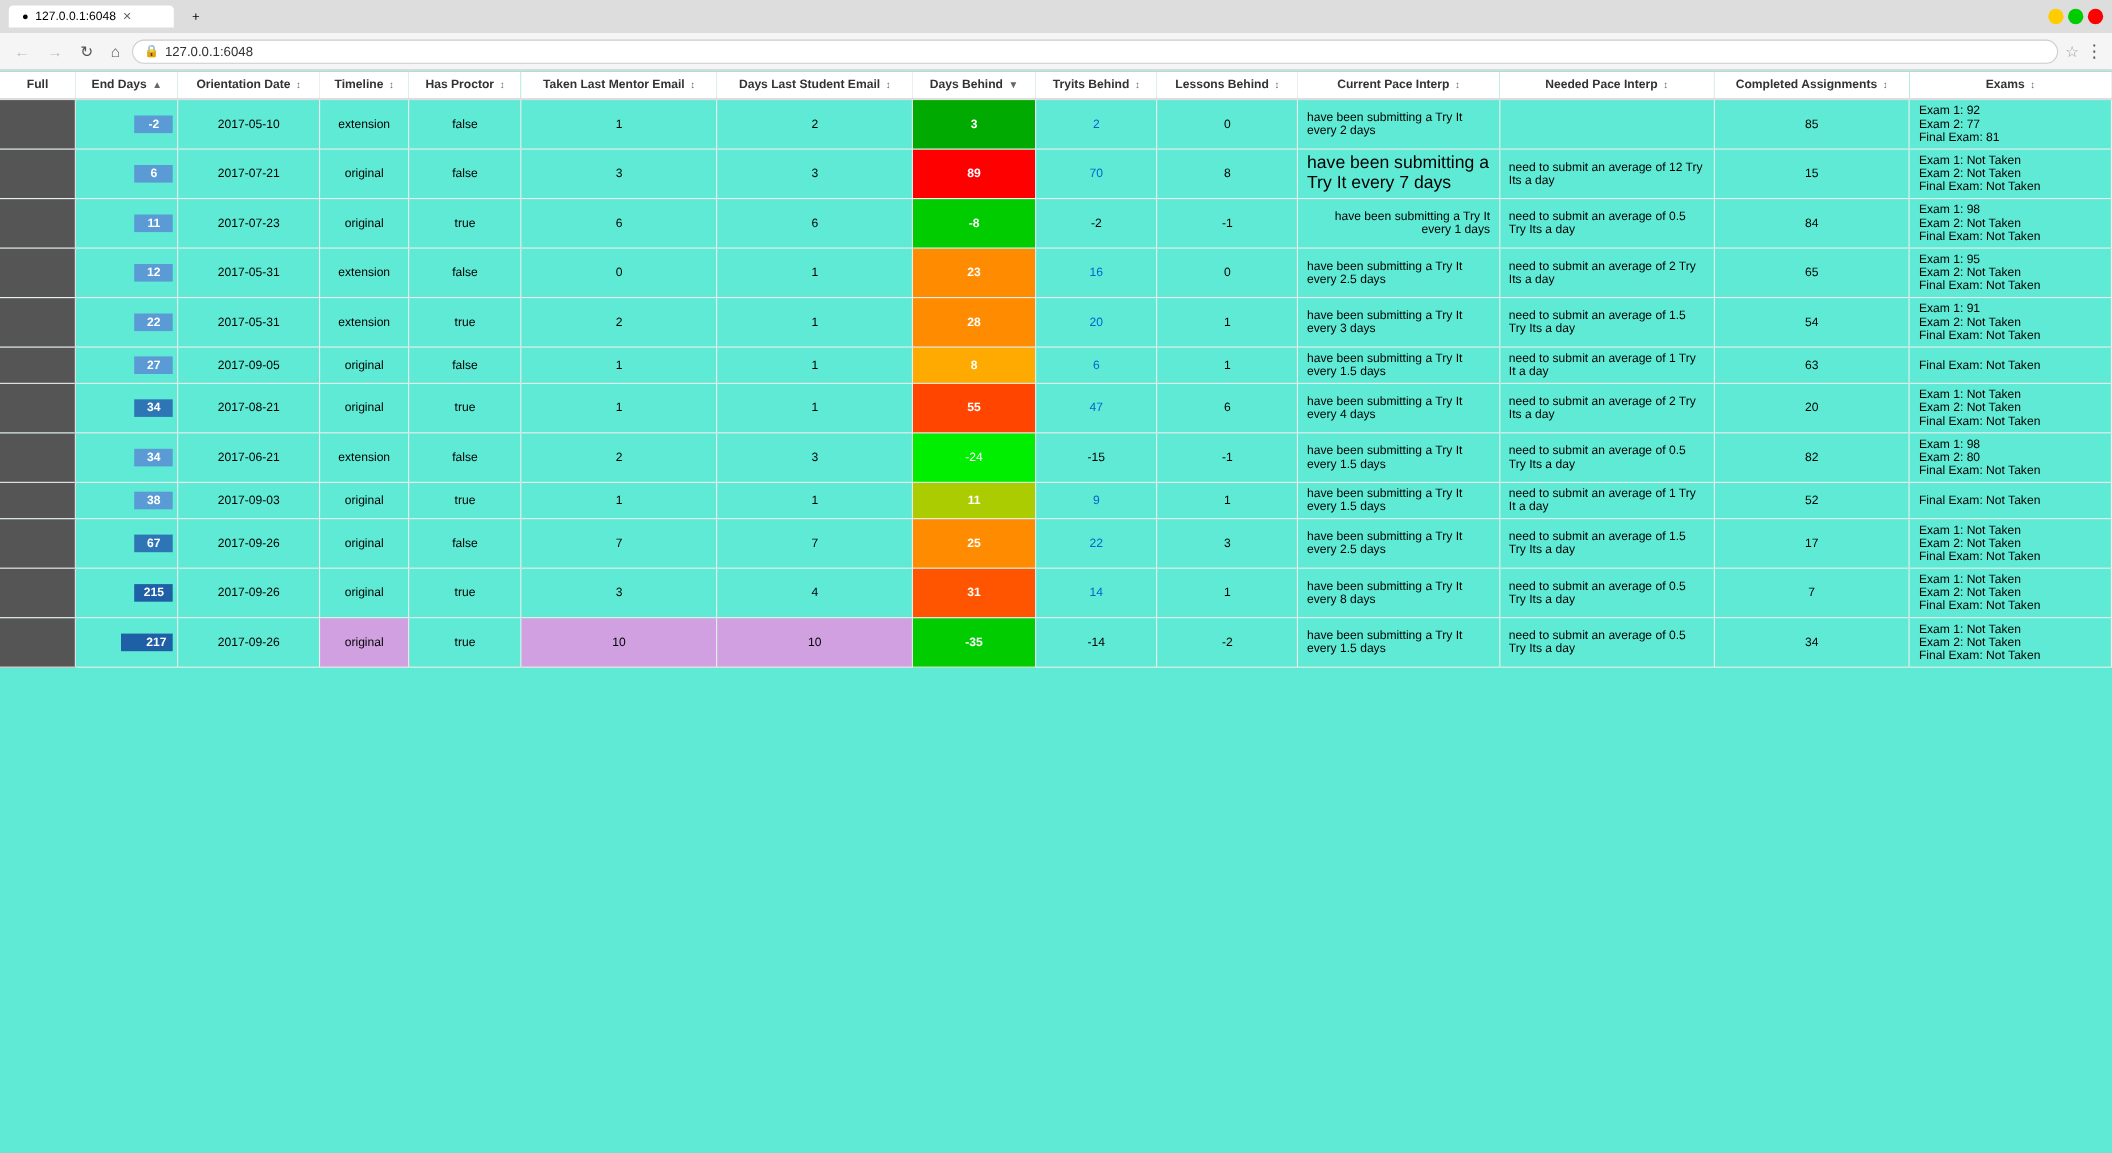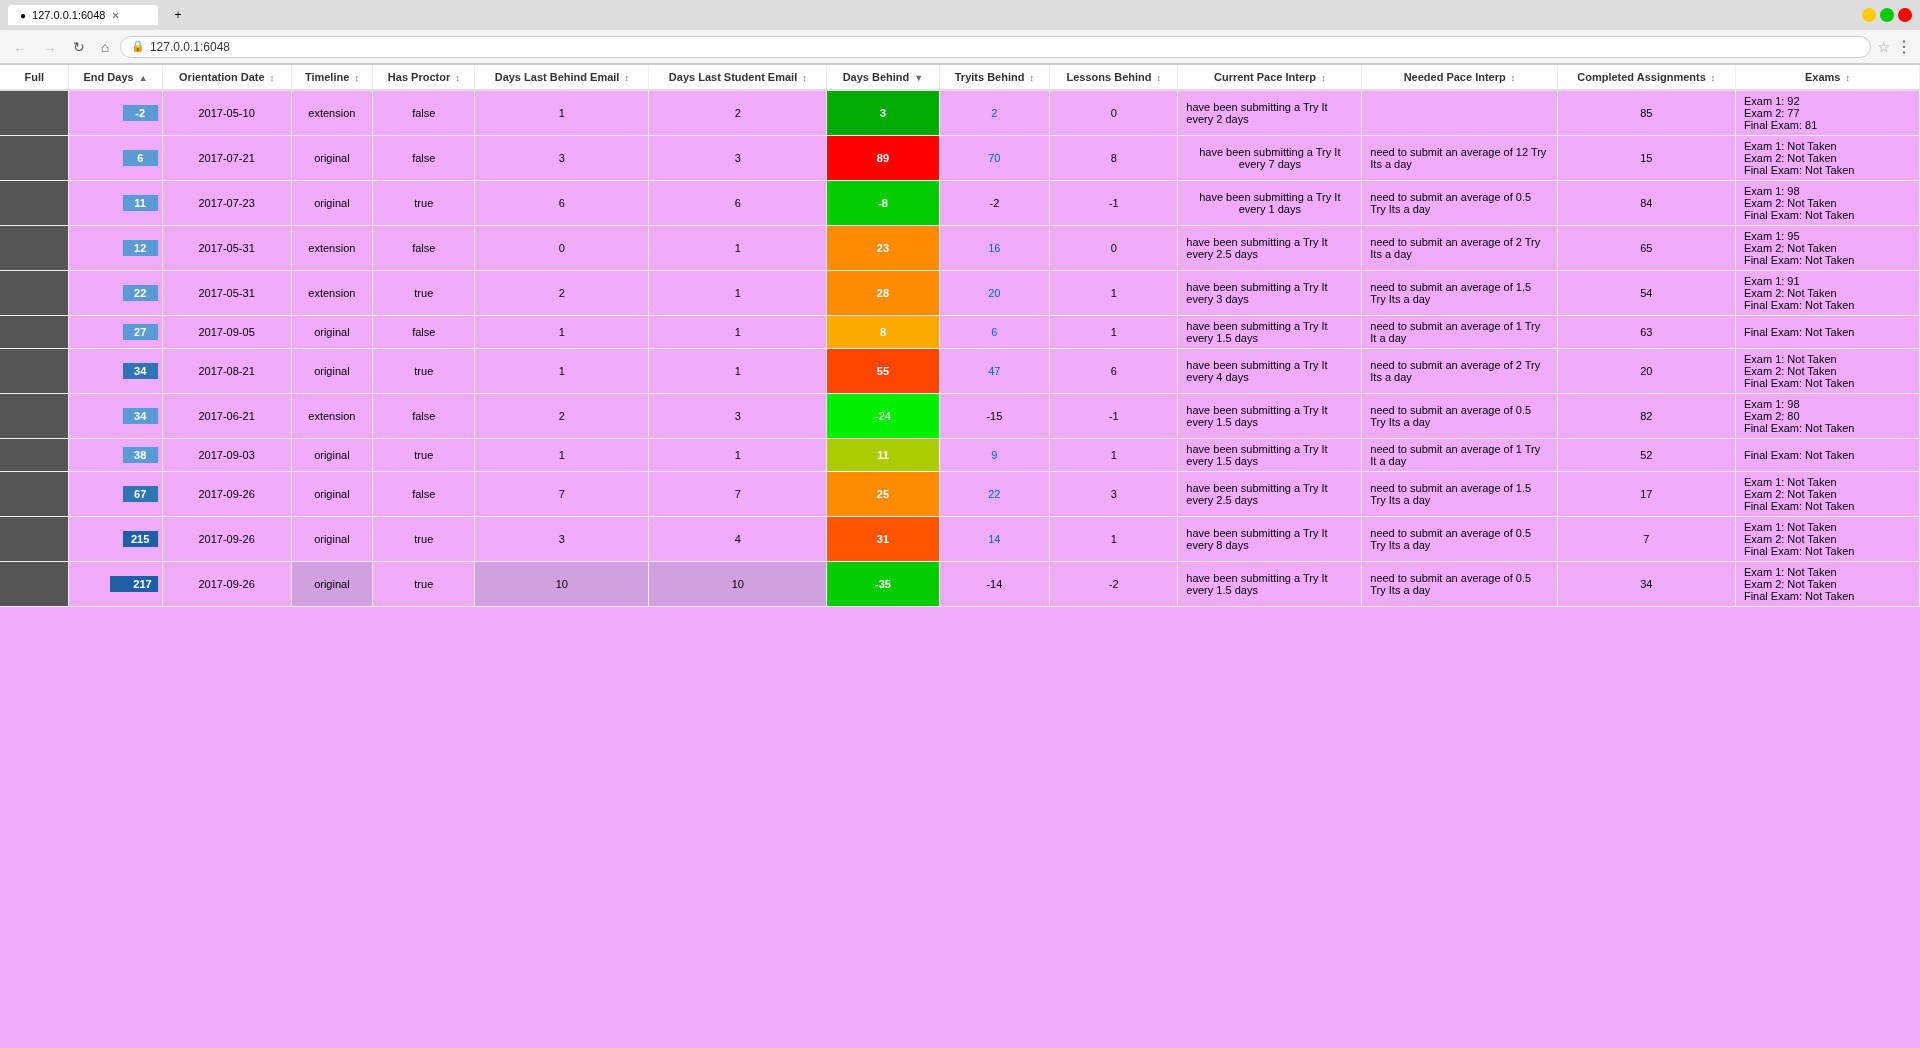--- a/index.html
+++ b/index.html
@@ -25,21 +25,21 @@
     .menu-btn { color: #555; font-size: 16px; }
 
     
     .main-container { display: flex; height: calc(100vh - 64px); }
 
     
     .sidebar { width: 75px; background: #555; color: white; display: flex; flex-direction: column; align-items: center; padding-top: 20px; font-size: 11px; }
     .sidebar-label { text-align: center; padding: 8px 4px; }
 
     
-    .table-container { flex: 1; overflow: auto; background: #f0abfc; }
+    .table-container { flex: 1; overflow: auto; background: #5eead4; }
 
     table { width: 100%; border-collapse: collapse; font-size: 11px; }
     
     thead tr { background: white; border-bottom: 2px solid #ddd; }
     thead th { padding: 6px 8px; text-align: center; font-weight: bold; font-size: 11px; color: #333; border-right: 1px solid #eee; white-space: nowrap; cursor: pointer; position: sticky; top: 0; background: white; z-index: 10; }
     thead th .sort-arrow { color: #666; font-size: 9px; margin-left: 2px; }
 
     tbody tr { border-bottom: 1px solid #eee; }
     tbody td { padding: 4px 8px; text-align: center; border-right: 1px solid #eee; vertical-align: middle; }
 
@@ -111,21 +111,21 @@
           </th>
           <th class="col-timeline">
             <span>Timeline</span>
             <span class="sort-arrow">↕</span>
           </th>
           <th class="col-has-proctor">
             <span>Has Proctor</span>
             <span class="sort-arrow">↕</span>
           </th>
           <th class="col-days-mentor">
-            <span>Days Last Behind Email</span>
+            <span>Taken Last Mentor Email</span>
             <span class="sort-arrow">↕</span>
           </th>
           <th class="col-days-student">
             <span>Days Last Student Email</span>
             <span class="sort-arrow">↕</span>
           </th>
           <th class="col-days-behind">
             <span>Days Behind</span>
             <span class="sort-arrow">▼</span>
           </th>
@@ -176,37 +176,37 @@
             <td style="background: rgb(85, 85, 85);"></td>
             <td style="text-align: right; padding-right: 4px;"><span class="id-badge" style="background: rgb(91, 155, 213);">6</span></td>
             <td>2017-07-21</td>
             <td>original</td>
             <td>false</td>
             <td>3</td>
             <td>3</td>
             <td style="background: rgb(255, 0, 0); color: white; font-weight: bold;">89</td>
             <td style="color: rgb(0, 102, 204);">70</td>
             <td>8</td>
-            <td style="text-align: center; font-size: 11px;">have been submitting a Try It every 7 days</td>
+            <td style="text-align: left; font-size: 16px;">have been submitting a Try It every 7 days</td>
             <td style="text-align: left; font-size: 11px;">need to submit an average of 12 Try Its a day</td>
             <td>15</td>
             <td style="text-align: left; font-size: 11px; white-space: nowrap;">Exam 1: Not Taken<br>Exam 2: Not Taken<br>Final Exam: Not Taken</td>
           </tr>
           <tr>
             <td style="background: rgb(85, 85, 85);"></td>
             <td style="text-align: right; padding-right: 4px;"><span class="id-badge" style="background: rgb(91, 155, 213);">11</span></td>
             <td>2017-07-23</td>
             <td>original</td>
             <td>true</td>
             <td>6</td>
             <td>6</td>
             <td style="background: rgb(0, 204, 0); color: white; font-weight: bold;">-8</td>
             <td>-2</td>
             <td>-1</td>
-            <td style="text-align: center; font-size: 11px;">have been submitting a Try It every 1 days</td>
+            <td style="text-align: right; font-size: 11px;">have been submitting a Try It every 1 days</td>
             <td style="text-align: left; font-size: 11px;">need to submit an average of 0.5 Try Its a day</td>
             <td>84</td>
             <td style="text-align: left; font-size: 11px; white-space: nowrap;">Exam 1: 98<br>Exam 2: Not Taken<br>Final Exam: Not Taken</td>
           </tr>
           <tr>
             <td style="background: rgb(85, 85, 85);"></td>
             <td style="text-align: right; padding-right: 4px;"><span class="id-badge" style="background: rgb(91, 155, 213);">12</span></td>
             <td>2017-05-31</td>
             <td>extension</td>
             <td>false</td>

